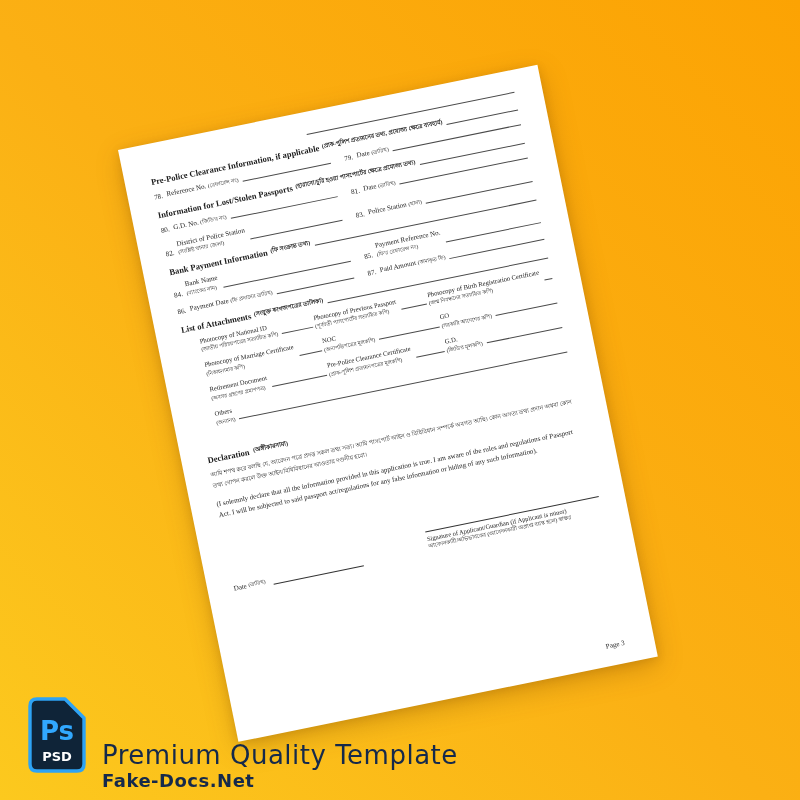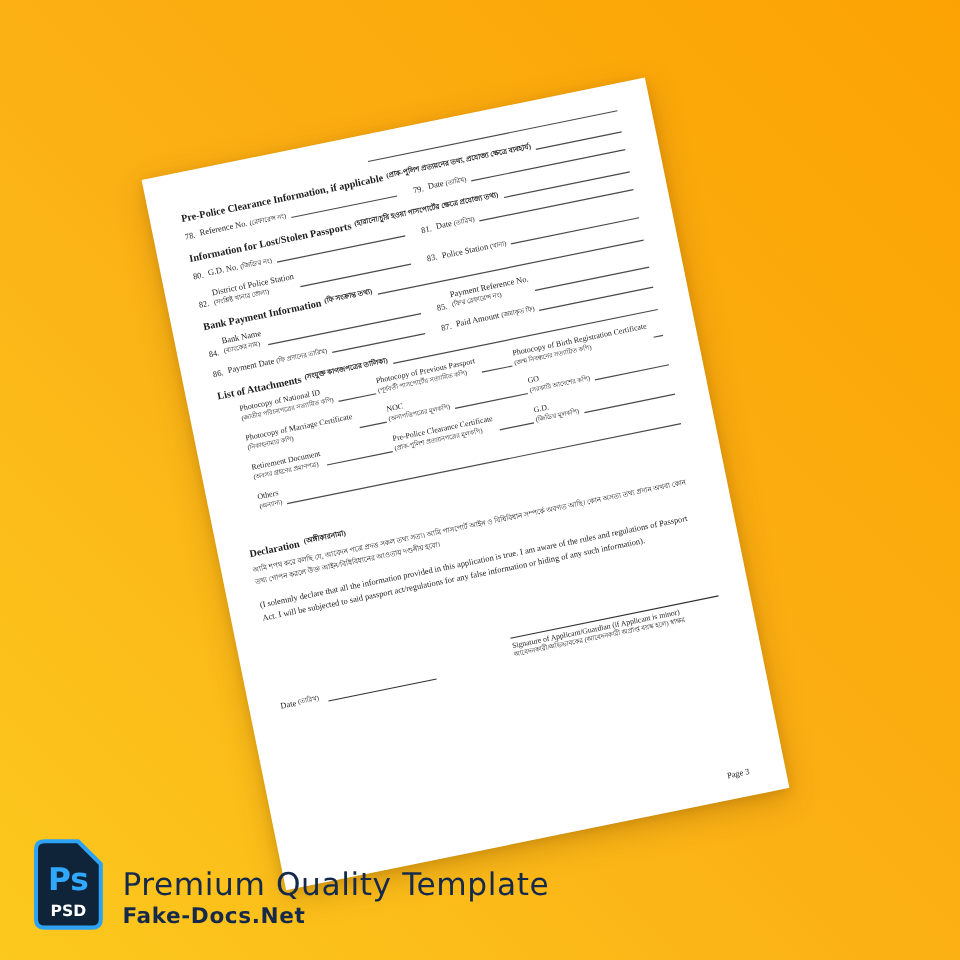--- a/index.html
+++ b/index.html
@@ -44,21 +44,21 @@
   
   .sigrow{display:flex;align-items:flex-start;margin-top:50px;}
   .datefield{display:flex;align-items:flex-end;font-size:7px;margin-top:14px;}
   .dline{width:92px;border-bottom:1px solid #333;margin-left:7px;height:8px;}
   .sigblock{margin-left:auto;width:47%;}
   .sigline{border-bottom:1px solid #333;height:1px;margin-bottom:3px;}
   .sigcap{font-size:6.4px;line-height:1.3;}
   .sigcap-bn{font-size:5.6px;line-height:1.4;}
   .pagenum{position:absolute;right:30px;bottom:16px;font-size:7px;}
   
-  .footer{position:absolute;left:28px;bottom:25px;display:flex;align-items:flex-end;}
+  .footer{position:absolute;left:28px;bottom:8px;display:flex;align-items:flex-start;}
   .badge{width:58px;height:76px;flex:0 0 auto;}
   .brand{margin-left:16px;font-family:"DejaVu Sans","Liberation Sans",sans-serif;color:#15294B;}
   .brand .l1{font-size:26px;font-weight:normal;letter-spacing:.5px;line-height:1.15;margin-top:44px;}
   .brand .l2{font-size:18px;font-weight:bold;letter-spacing:.5px;line-height:1.15;}
 </style>
 </head>
 <body>
 
 <div class="stage">
 

